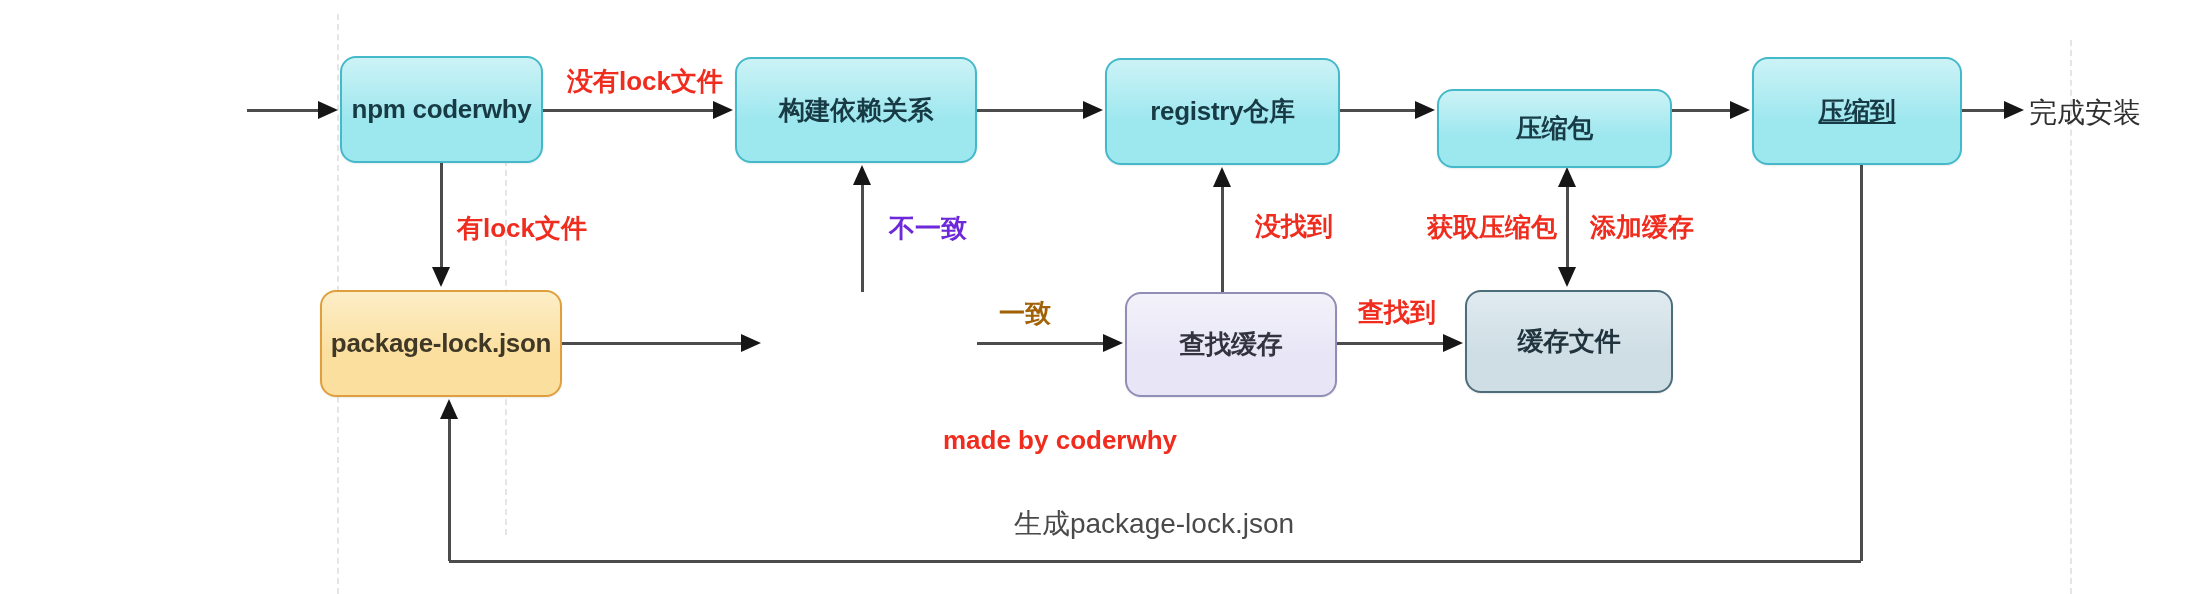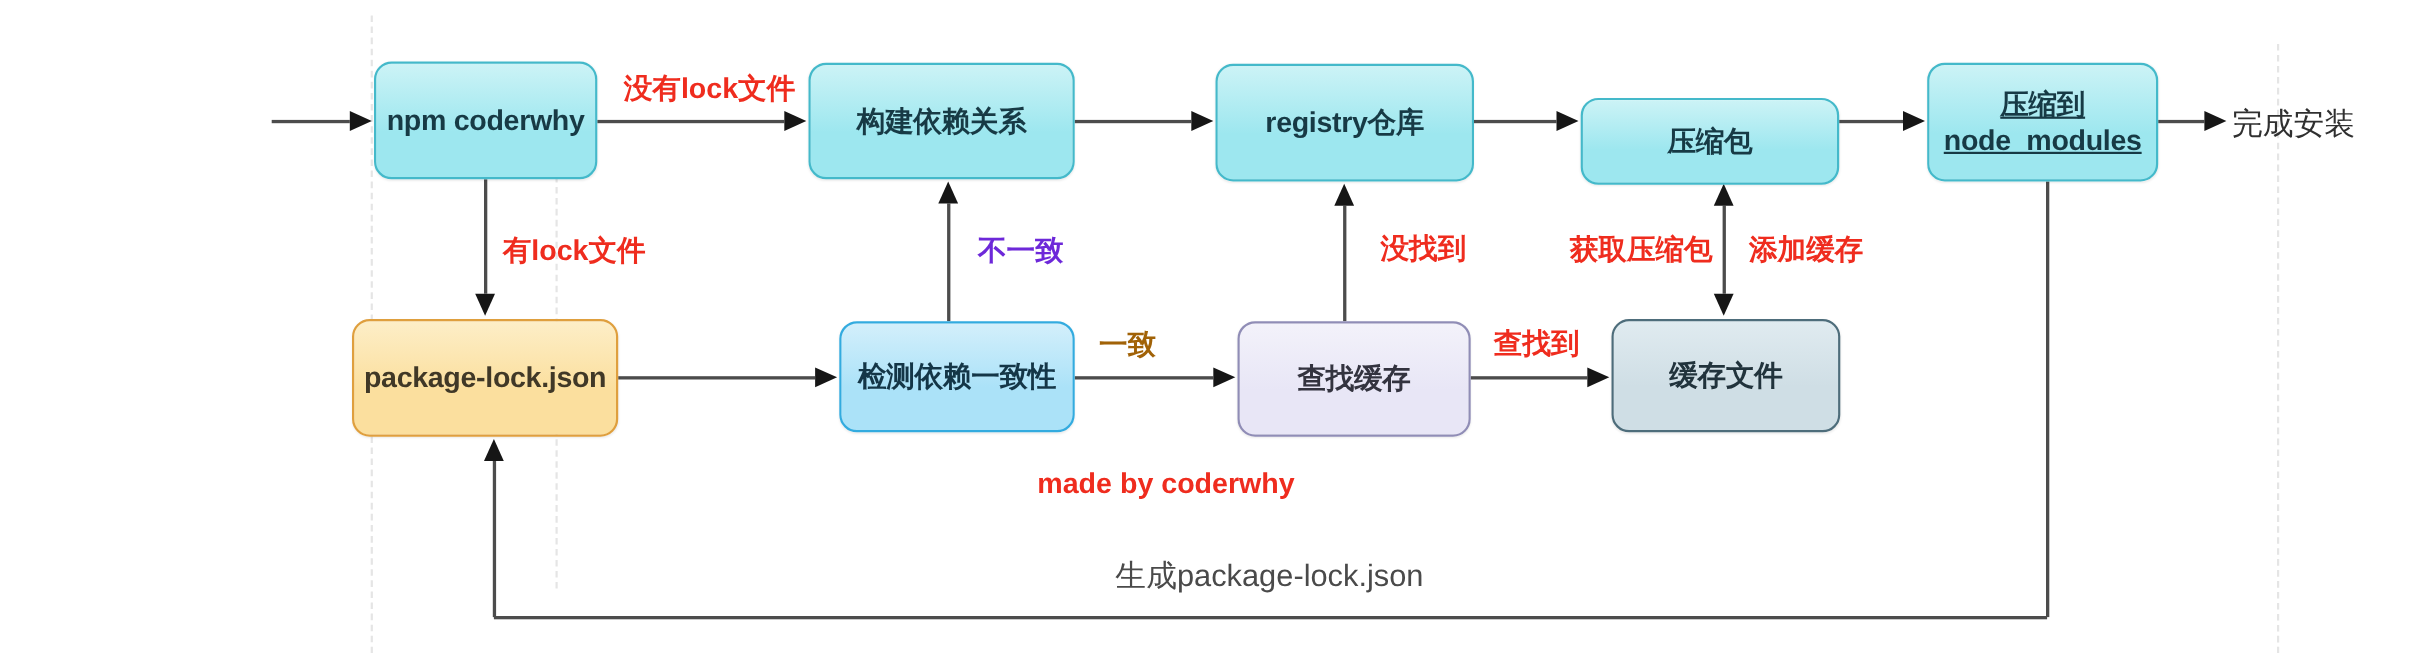--- a/index.html
+++ b/index.html
@@ -85,27 +85,23 @@
       <span>构建依赖关系</span>
     </div>
     <div class="node" style="left: 1105px; top: 58px; width: 235px; height: 107px; background: linear-gradient(rgb(204, 243, 246) 0%, rgb(157, 231, 239) 60%); border: 2.5px solid rgb(68, 185, 202); color: rgb(23, 58, 69);">
       <span>registry仓库</span>
     </div>
     <div class="node" style="left: 1437px; top: 58px; width: 235px; height: 79px; background: linear-gradient(rgb(204, 243, 246) 0%, rgb(157, 231, 239) 60%); border: 2.5px solid rgb(68, 185, 202); color: rgb(23, 58, 69); margin-top: 31px;">
       <span>压缩包</span>
     </div>
     <div class="node" style="left: 1752px; top: 57px; width: 210px; height: 108px; background: linear-gradient(rgb(204, 243, 246) 0%, rgb(157, 231, 239) 60%); border: 2.5px solid rgb(68, 185, 202); color: rgb(23, 58, 69); text-decoration: underline;">
       <span>压缩到</span>
-      <span>node_modules</span>
     </div>
     <div class="node" style="left: 320px; top: 290px; width: 242px; height: 107px; background: linear-gradient(rgb(253, 238, 199) 0%, rgb(251, 223, 158) 60%); border: 2.5px solid rgb(223, 159, 62); color: rgb(64, 56, 39);">
       <span>package-lock.json</span>
-    </div>
-    <div class="node" style="left: 763px; top: 292px; width: 214px; height: 101px; background: linear-gradient(rgb(211, 239, 251) 0%, rgb(171, 226, 248) 60%); border: 2.5px solid rgb(51, 171, 223); color: rgb(20, 54, 71);">
-      <span>检测依赖一致性</span>
     </div>
     <div class="node" style="left: 1465px; top: 290px; width: 208px; height: 103px; background: linear-gradient(rgb(224, 235, 240) 0%, rgb(207, 222, 229) 60%); border: 2.5px solid rgb(78, 109, 123); color: rgb(33, 51, 60);">
       <span>缓存文件</span>
     </div>
     <div class="node" style="left: 1125px; top: 292px; width: 212px; height: 105px; background: linear-gradient(rgb(243, 242, 250) 0%, rgb(232, 230, 246) 60%); border: 2.5px solid rgb(144, 141, 182); color: rgb(51, 51, 63);">
       <span>查找缓存</span>
     </div>
     <div class="elabel" style="left: 645px; top: 81px; color: rgb(239, 44, 30);">没有lock文件</div>
     <div class="elabel" style="left: 522px; top: 228px; color: rgb(239, 44, 30);">有lock文件</div>
     <div class="elabel" style="left: 928px; top: 228px; color: #6d28d9;">不一致</div>

